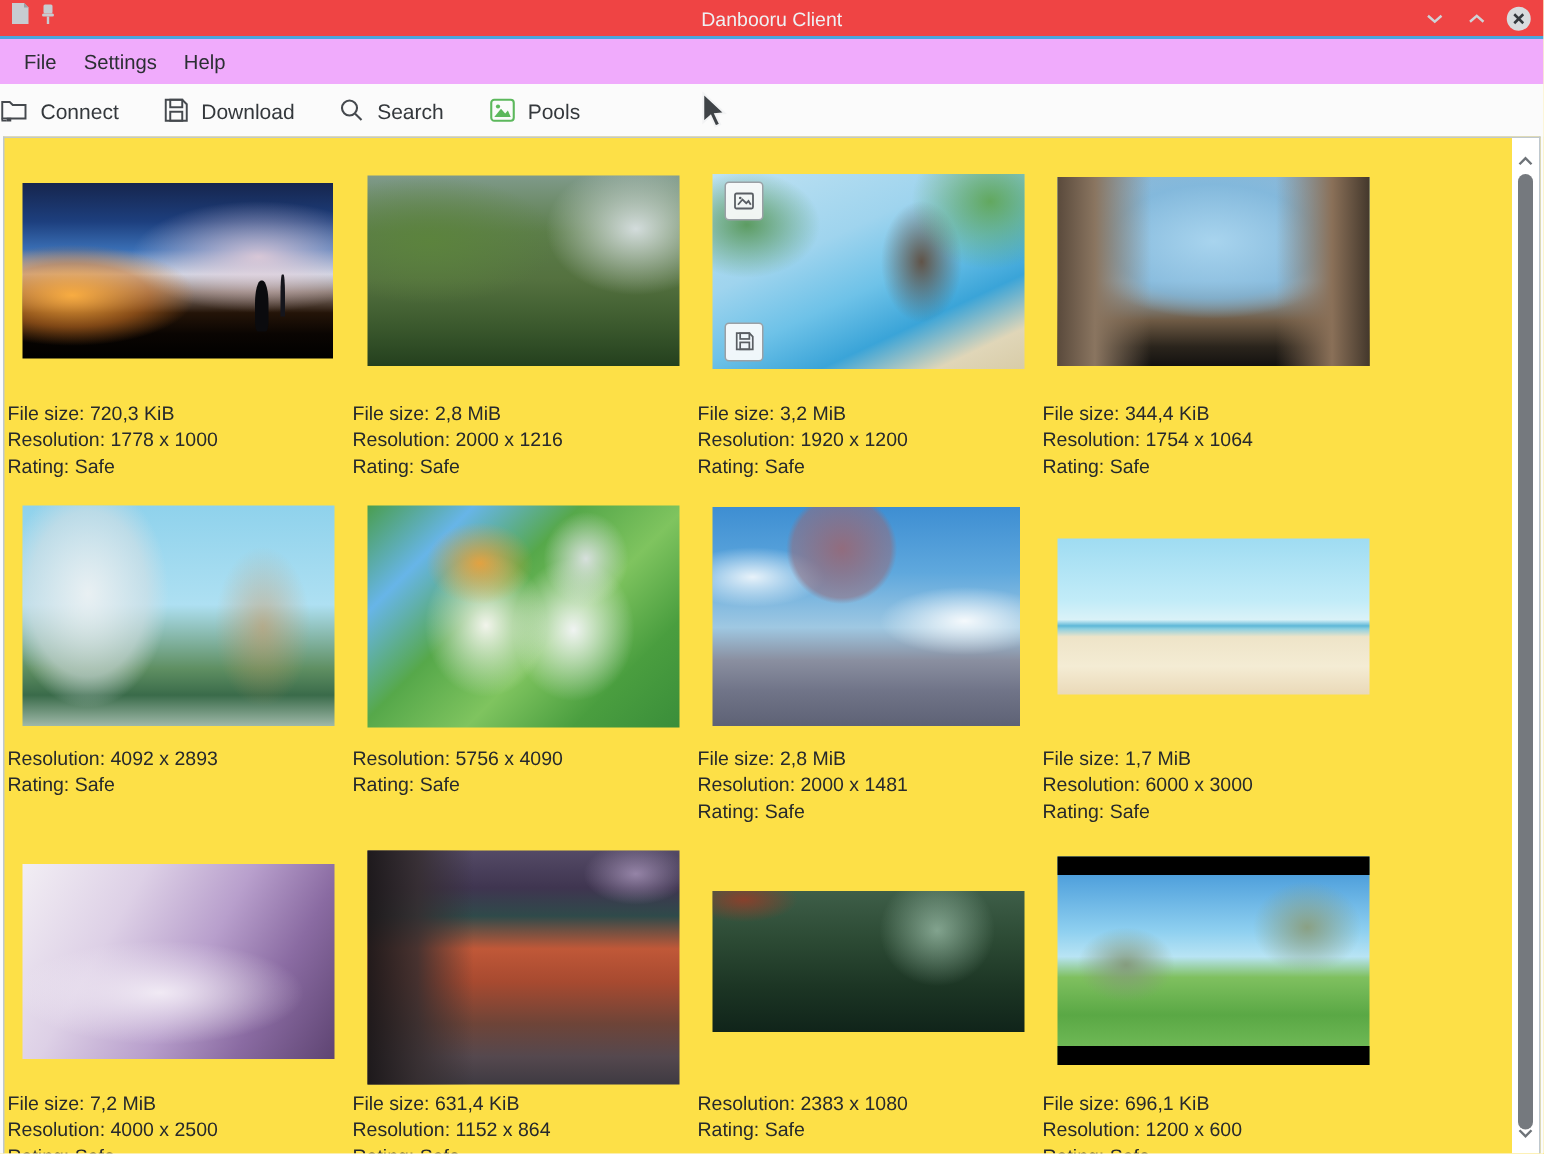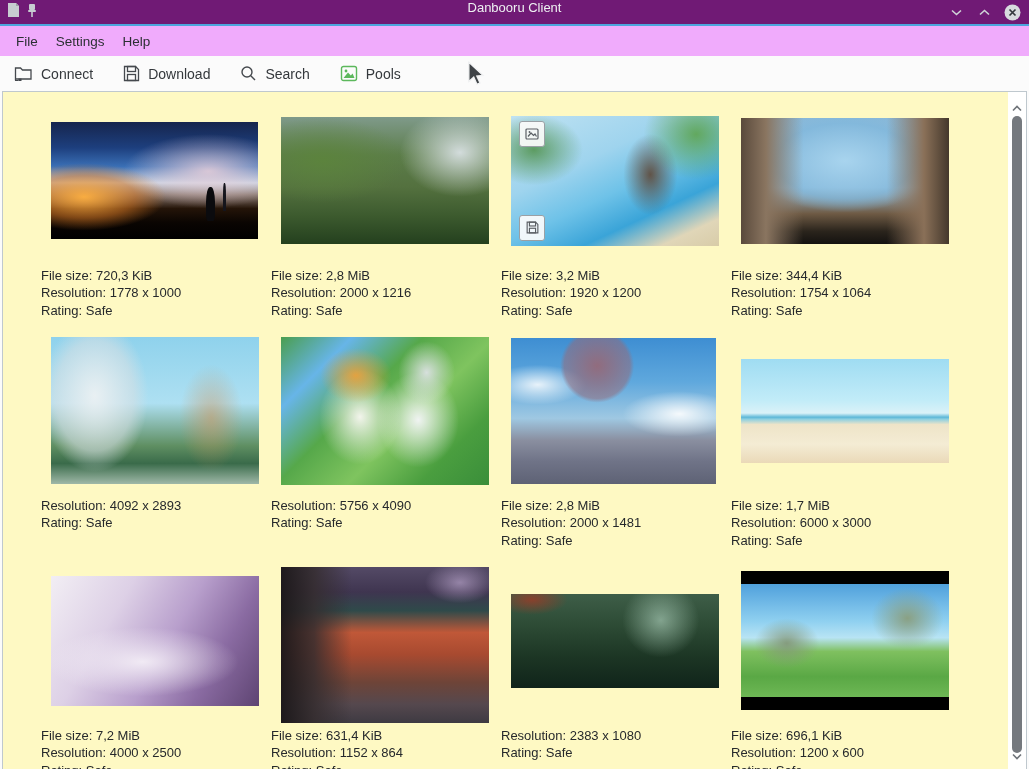--- a/index.html
+++ b/index.html
@@ -2,43 +2,43 @@
 <html><head>
 <meta charset="utf-8">
 <style>
   * { margin:0; padding:0; box-sizing:border-box; }
   html,body { width:1029px; height:769px; overflow:hidden;
     font-family:"Liberation Sans", sans-serif; background:#fbfbfb; }
   .window { position:relative; width:1029px; height:769px; }
 
   
   .titlebar { position:absolute; top:0; left:0; right:0; height:24px;
-    background:#701a75; display:flex; }
+    background:#ef4444; display:flex; align-items:center; }
   .titlebar-accent { position:absolute; top:24px; left:0; right:0; height:2px; background:#4ba6dd; }
   .tb-left { display:flex; align-items:center; gap:7px; padding-left:7px; }
   .tb-title { position:absolute; left:0; right:0; text-align:center; color:#eef0f2;
     font-size:13px; pointer-events:none; }
   .tb-controls { position:absolute; right:8px; top:0; height:24px; display:flex;
     align-items:center; gap:10px; }
   .tb-btn { display:flex; align-items:center; justify-content:center; width:18px; height:18px; }
 
   
   .menubar { position:absolute; top:26px; left:0; right:0; height:30px; background:#f0abfc;
     display:flex; align-items:center; padding-left:7px; }
   .menu-item { font-size:13.5px; color:#2b2f33; padding:4px 9px; cursor:default; }
 
   
   .toolbar { position:absolute; top:56px; left:0; right:0; height:35px; background:#fbfbfb;
-    display:flex; align-items:center; padding-left:14px; gap:30px; }
+    display:flex; align-items:center; gap:30px; }
   .tool-btn { display:flex; align-items:center; gap:8px; font-size:14px; color:#34383c; }
   .tool-btn svg { display:block; }
 
   
   .content { position:absolute; top:91px; left:2px; right:2px; bottom:0;
-    background:#fef9c3; border:1px solid #bfc8ce; border-bottom:none; overflow:hidden;padding-left:36px; }
+    background:#fde047; border:1px solid #bfc8ce; border-bottom:none; overflow:hidden; }
   .grid { display:grid; grid-template-columns:repeat(4,230px); grid-auto-rows:230px;
     padding:19px 0 0 2px; }
   .cell { position:relative; }
   .thumb-slot { height:139px; display:flex; align-items:center; padding-left:10px; }
   .thumb { position:relative; overflow:hidden; flex:none; }
   .caption { margin-top:17px; font-size:13px; line-height:17.4px; color:#26292c; }
 
   
   .overlay-btn { position:absolute; left:8px; width:26px; height:26px; border-radius:3px;
     background:rgba(252,252,252,.92); border:1px solid #9aa0a5;

